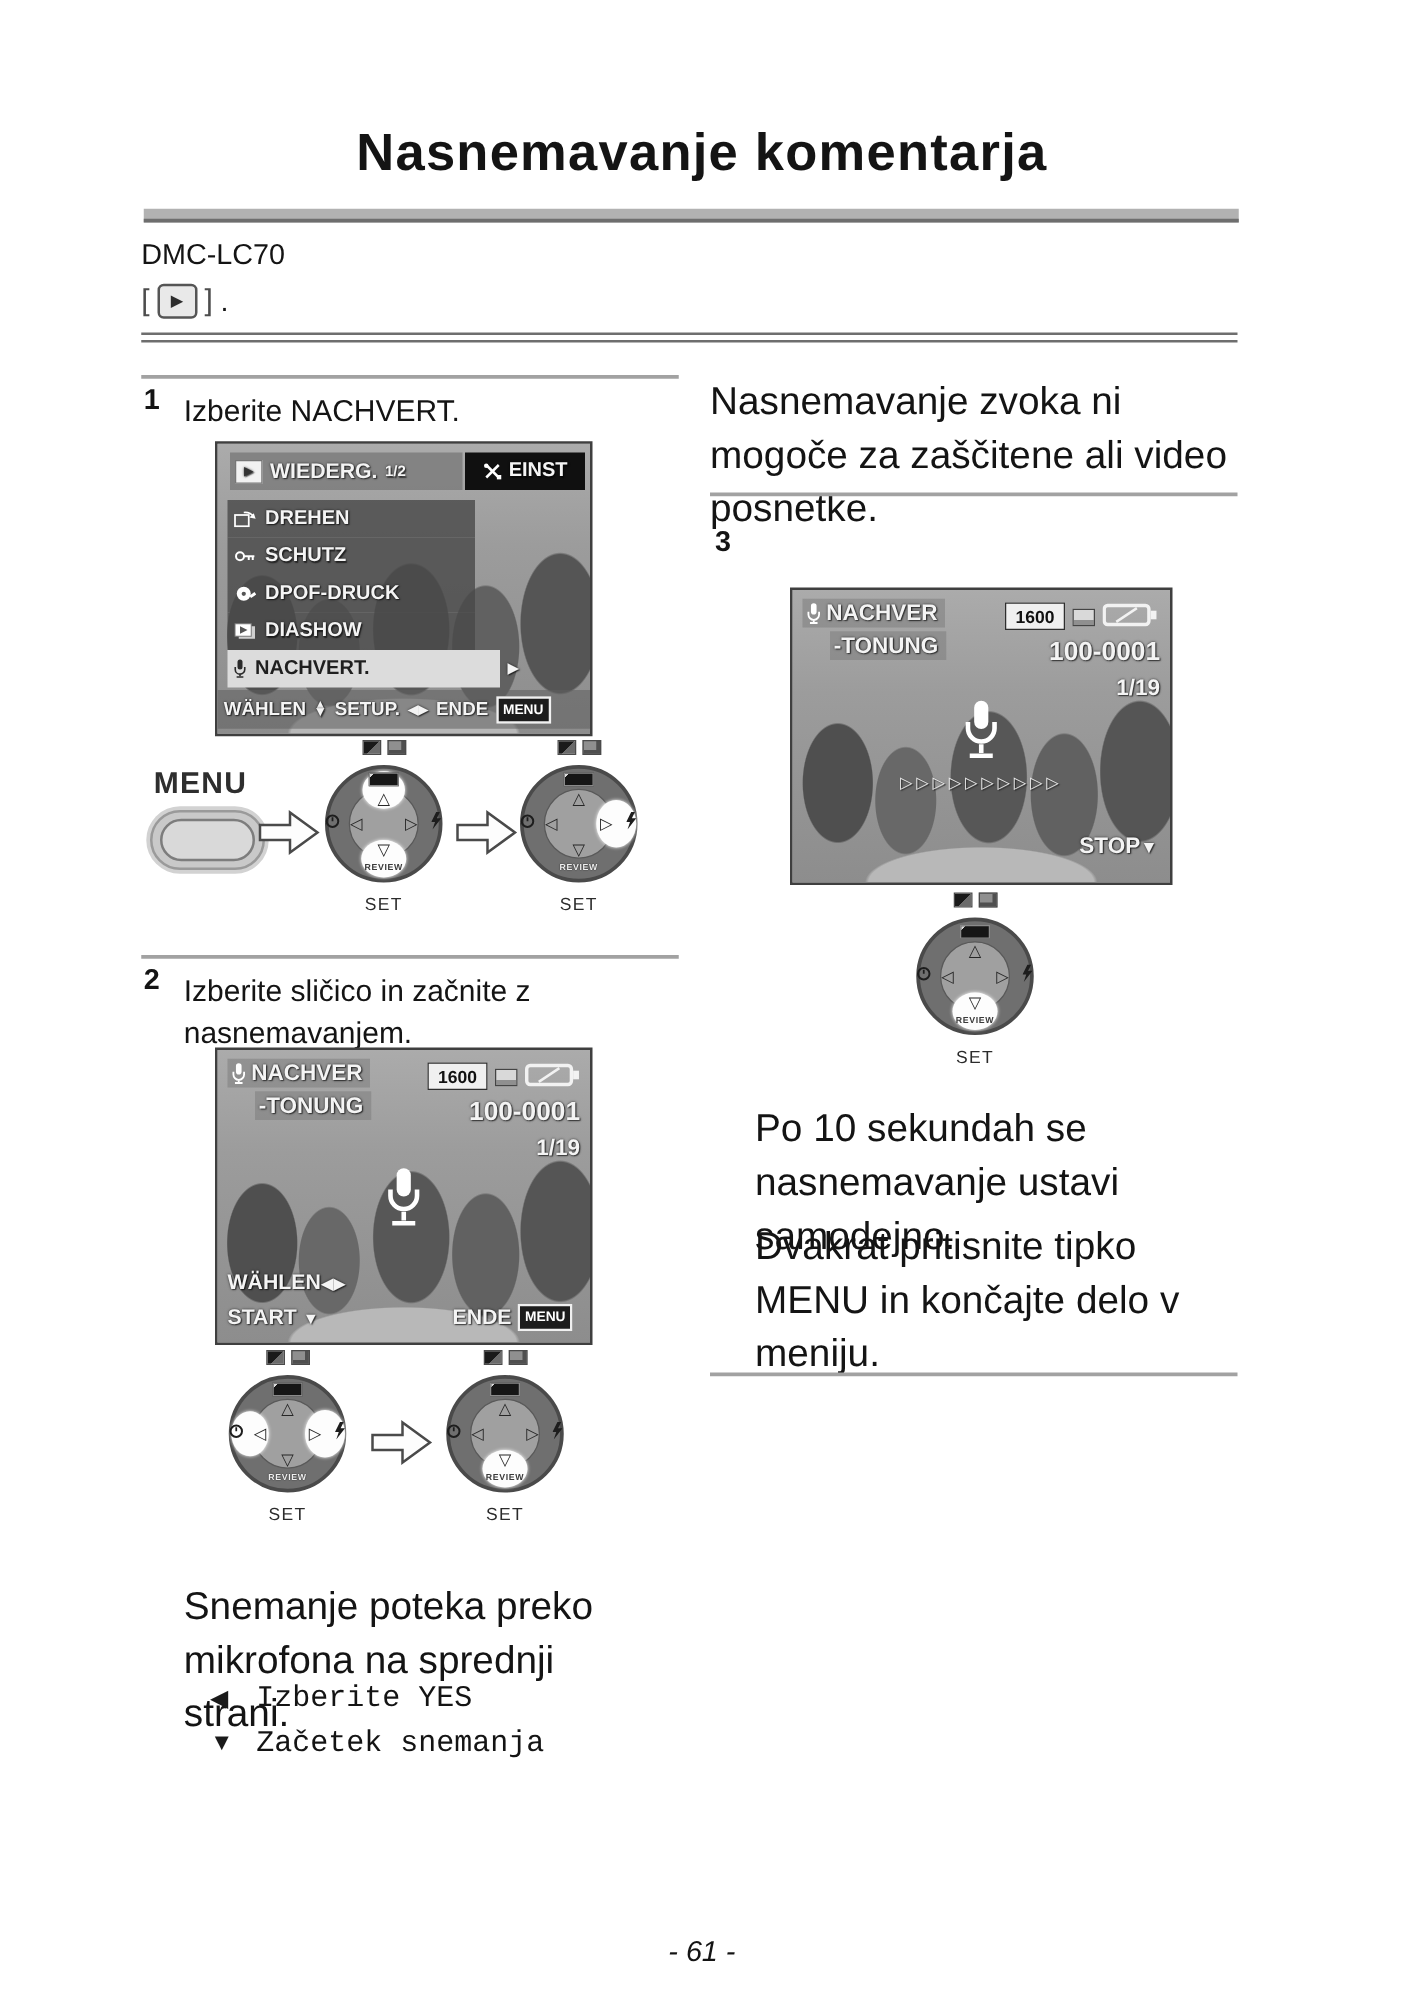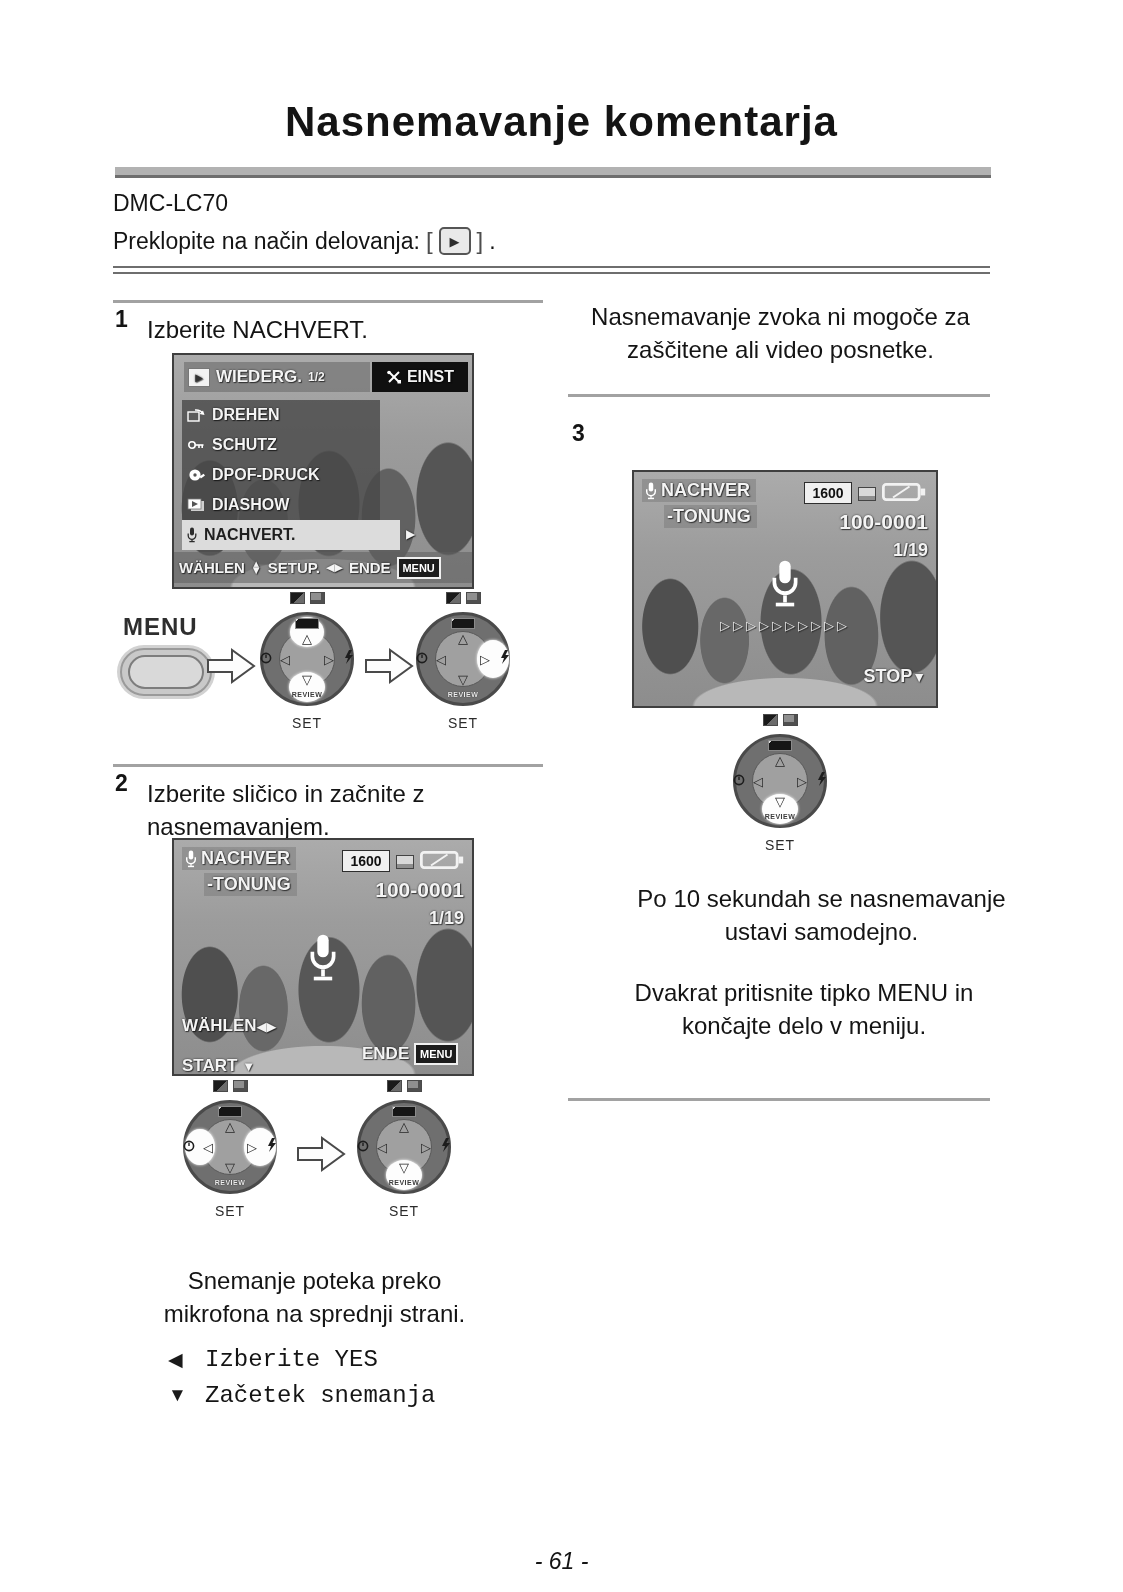--- a/index.html
+++ b/index.html
@@ -95,35 +95,34 @@
           background:#161616;border:1px solid #8a8a8a;box-sizing:border-box;
           background-image:linear-gradient(135deg,rgba(255,255,255,.85) 2px,rgba(0,0,0,0) 2px);}
   .review{position:absolute;z-index:5;bottom:5px;left:50%;transform:translateX(-50%);
           font-size:7px;font-weight:bold;color:#efefef;letter-spacing:.5px;text-shadow:0 0 1px #000;}
   .dial.has-down .review{color:#3a3a3a;text-shadow:none;}
   .side-ic{position:absolute;z-index:5;top:50%;transform:translateY(-50%);}
   .side-ic.l{left:-3px;} .side-ic.r{right:-2px;}
   .setlab{margin-top:9px;font-size:14px;color:#2b2b2b;letter-spacing:1px;}
 
   
-  .note{font-size:24px;line-height:1.38;text-align:center;}
+  .note{font-size:31px;line-height:1.38;}
   .bullet-ic{font-size:19px;color:#1a1a1a;}
   .bullet-tx{font-size:24px;font-family:Liberation Mono, monospace;}
   .pageno{left:0;top:1548px;width:1123px;text-align:center;font-size:23px;font-style:italic;}
 </style>
 </head>
 <body>
 
 <div id="page">
 
   <div class="abs title">Nasnemavanje komentarja</div>
   <div class="abs title-bar"></div>
   <div class="abs model">DMC-LC70</div>
   <div class="abs modeline">
-    <span>Preklopite na način delovanja:</span>
     <span class="bracket">[</span>
     <span class="playbox">
         <span>▶</span>
       </span>
     <span class="bracket">]</span>
     <span>.</span>
   </div>
   <div class="abs dbl-rule"></div>
 
   <div class="abs step-rule" style="left:113px;top:300px;width:430px;"></div>
@@ -309,21 +308,21 @@
     <div class="abs lcd framenum" style="right:8px;top:68px;">1/19</div>
     <svg class="abs" style="left:132px;top:92px;" width="34" height="52" viewBox="0 0 24 36">
       <rect x="8" y="1.5" width="8" height="16" rx="4" fill="#fff"></rect>
       <path d="M4.5 13.5 v3.5 a7.5 7.5 0 0 0 15 0 v-3.5" fill="none" stroke="#fff" stroke-width="2.6"></path>
       <line x1="12" y1="26" x2="12" y2="31" stroke="#fff" stroke-width="2.6"></line>
       <line x1="5.5" y1="32.5" x2="18.5" y2="32.5" stroke="#fff" stroke-width="2.6"></line>
     </svg>
     <div class="abs lcd" style="left:8px;top:176px;font-size:17px;">
       <span>WÄHLEN</span><span style="font-size:13px;">◀▶</span>
     </div>
-    <div class="abs lcd" style="left:8px;top:216px;font-size:17px;">
+    <div class="abs lcd" style="left:8px;top:204px;font-size:17px;">
       <span>START</span> <span style="font-size:13px;">▼</span>
     </div>
     <div class="abs lcd" style="left:188px;top:203px;font-size:17px;display:flex;gap:5px;align-items:center;">
       <span>ENDE</span>
       <span class="menu-badge">MENU</span>
     </div>
   </div>
 
   <div class="abs dial-wrap" style="left:178px;top:1080px;">
     <div class="dial-icons">

